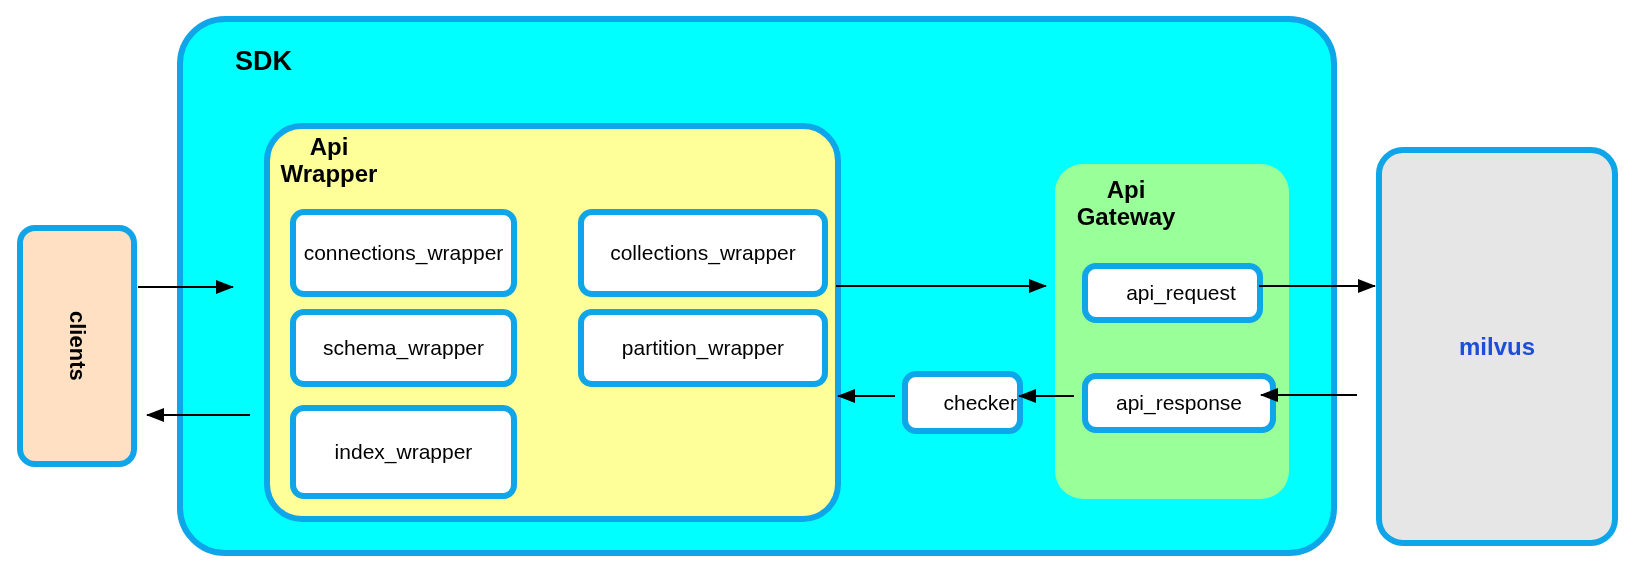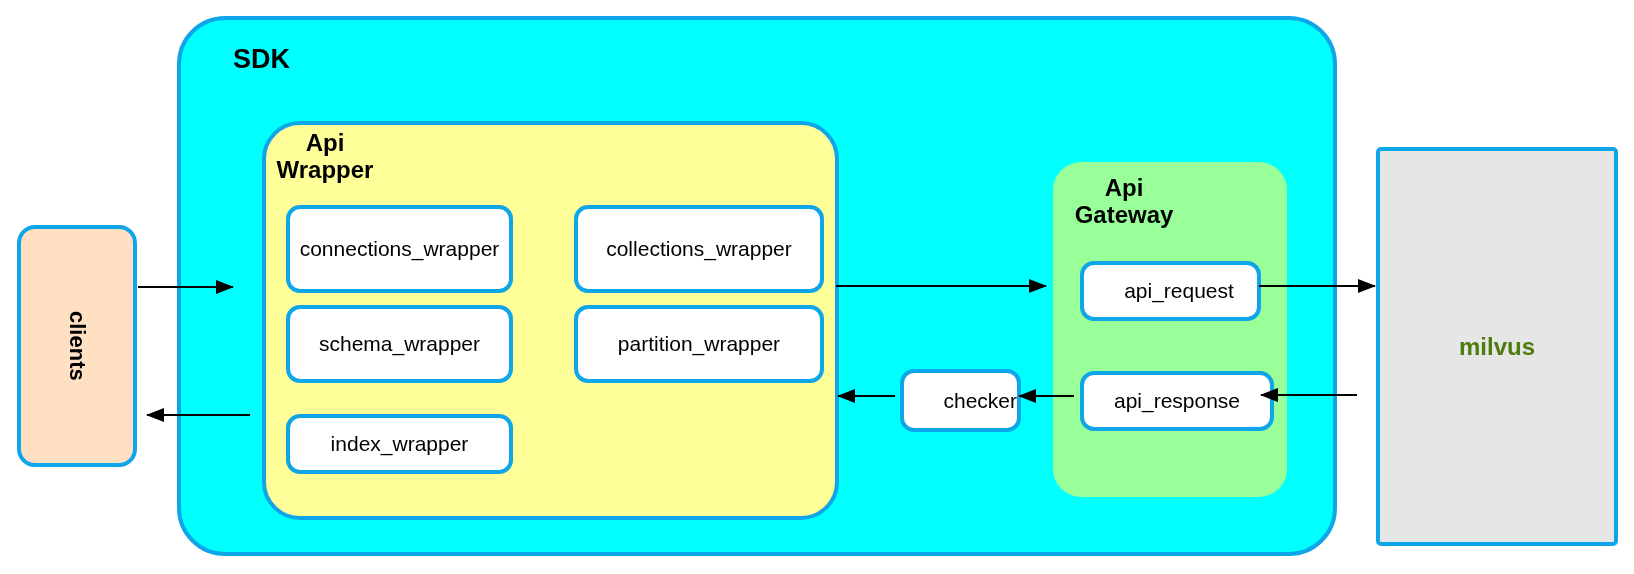--- a/index.html
+++ b/index.html
@@ -6,21 +6,21 @@
   .canvas{
     position:relative;
     width:1634px;height:574px;
     background:#ffffff;
     font-family:"Liberation Sans", sans-serif;
     overflow:hidden;
   }
   .node{
     position:absolute;
     box-sizing:border-box;
-    border:4px solid #0ea5e9;
+    border:6px solid #0ea5e9;
   }
   .center{
     display:flex;align-items:center;justify-content:center;
   }
   
   .sdk-box{
     left:177px;top:16px;width:1160px;height:540px;
     background:#00FFFF;border-radius:48px;
   }
   .sdk-label{
@@ -48,39 +48,39 @@
   }
   
   .wnode{
     background:#FFFFFF;border-radius:14px;
     font-size:21px;color:#000;
   }
   .wrap-col1{left:20px;width:227px;}
   .wrap-col2{left:308px;width:250px;}
   .wrap-row1{top:80px;height:88px;}
   .wrap-row2{top:180px;height:78px;}
-  .wrap-row3{top:289px;height:60px;}
+  .wrap-row3{top:276px;height:94px;}
   .checker-box{
     left:719px;top:349px;width:121px;height:63px;justify-content:flex-end;
   }
   .request-box{left:27px;top:99px;width:181px;height:60px;padding-left:17px;}
   .response-box{left:27px;top:209px;width:194px;height:60px;}
   
   .clients-box{
     left:17px;top:225px;width:120px;height:242px;
     background:#FFE0C2;border-radius:18px;
   }
   .clients-label{
     writing-mode:vertical-rl;
     font-size:22px;font-weight:bold;color:#000;
   }
   .milvus-box{
     left:1376px;top:147px;width:242px;height:399px;
-    background:#E6E6E6;border-radius:5px;
-    font-size:24px;font-weight:bold;color:#4d7c0f;
+    background:#E6E6E6;border-radius:27px;
+    font-size:24px;font-weight:bold;color:#1d4ed8;
   }
   .arrow-layer{
     position:absolute;left:0;top:0;width:1634px;height:574px;
     pointer-events:none;
   }
 </style>
 </head>
 <body>
 
 <div class="canvas">

